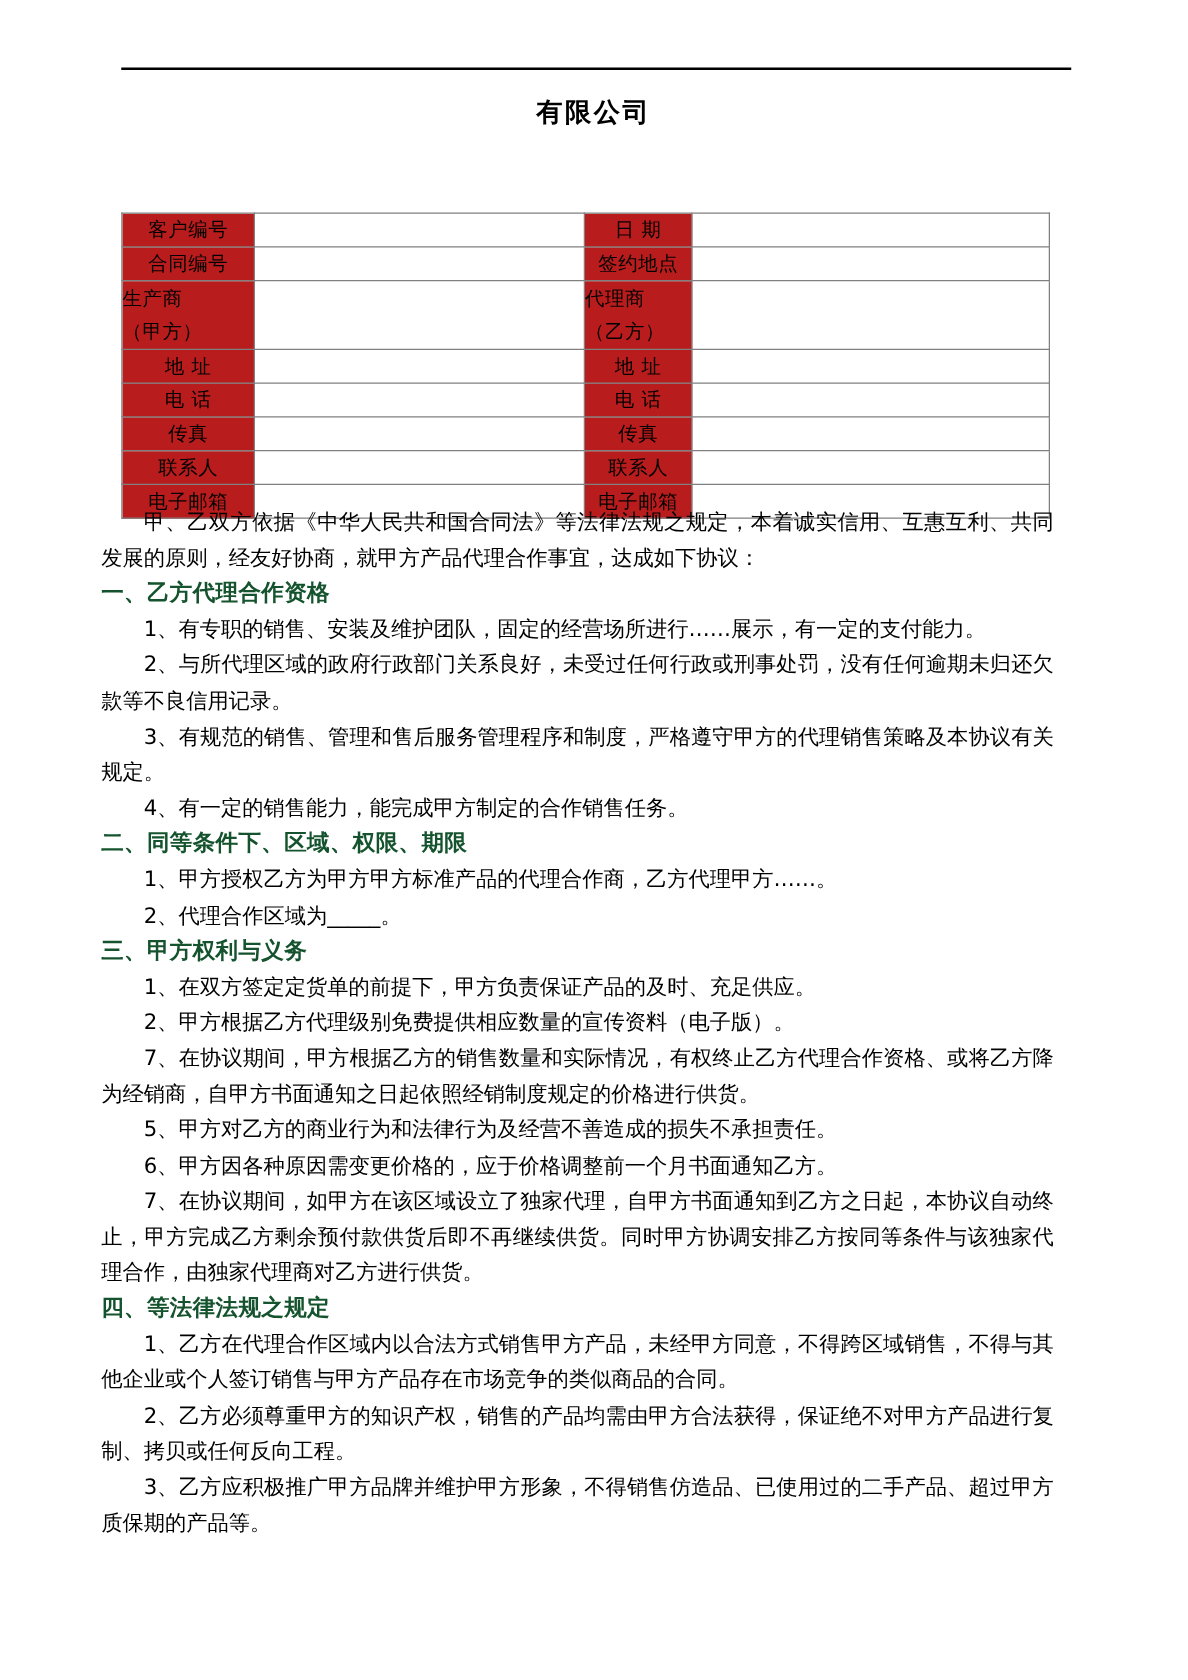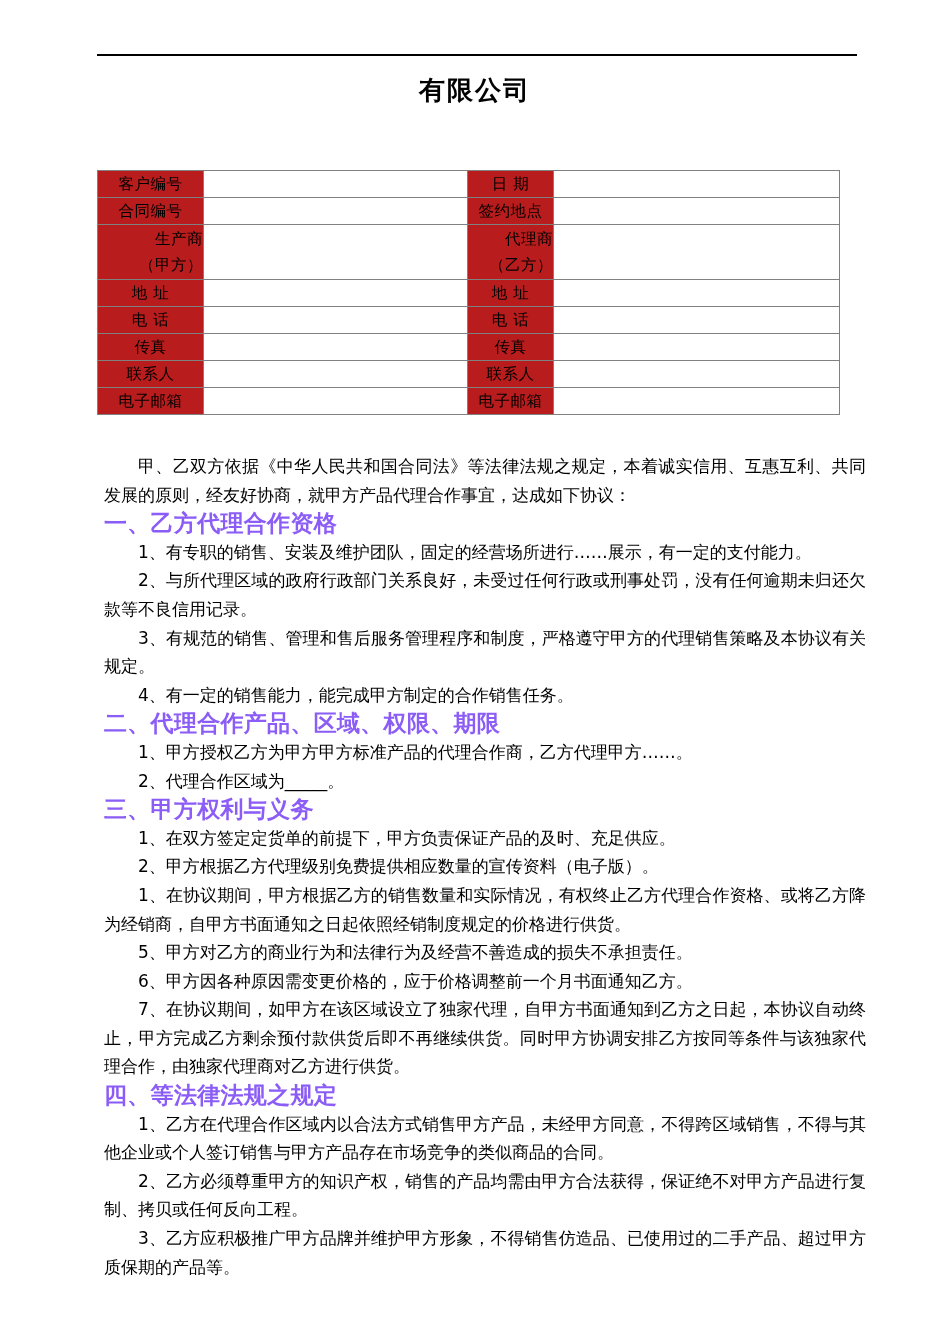--- a/index.html
+++ b/index.html
@@ -31,21 +31,21 @@
   }
   .title-block {
     position: absolute;
     left: 0;
     top: 74px;
     width: 950px;
     text-align: center;
   }
   .title-line {
     font-family: "DejaVu Sans", "Liberation Sans", sans-serif;
-    font-size: 26px;
+    font-size: 21px;
     font-weight: 700;
     line-height: 33px;
     letter-spacing: 2px;
     color: #000;
   }
   
   .info-table {
     position: absolute;
     left: 97px;
     top: 170px;
@@ -70,52 +70,51 @@
   }
   .info-table td.val {
     background: #ffffff;
   }
   .info-table td.tall {
     height: 54px;
     line-height: 26px;
   }
   .info-table td.tall .two-line {
     display: block;
-    text-align: right;
+    text-align: left;
   }
   .col-l1 { width: 106px; }
   .col-v1 { width: 264px; }
   .col-l2 { width: 86px; }
   .col-v2 { width: 286px; }
 
   
   .body-text {
     position: absolute;
-    left: 104px;
+    left: 81px;
     top: 404px;
     width: 762px;
-    margin-top: 48px;
   }
   .p {
     font-size: 17px;
     line-height: 28.6px;
     text-align: justify;
     text-justify: inter-ideograph;
     margin: 0;
     color: #000;
   }
   .p.indent {
     text-indent: 34px;
   }
   .h {
-    font-size: 23px;
+    font-size: 18px;
     line-height: 28.6px;
     font-weight: 700;
     margin: 0;
-    color: #8b5cf6;
+    color: #14532d;
     letter-spacing: 0.3px;
   }
 </style>
 </head>
 <body>
 
 <div class="page">
 
   <div class="header-rule"></div>
 
@@ -191,28 +190,28 @@
   <div class="body-text">
 
     <p class="p indent">甲、乙双方依据《中华人民共和国合同法》等法律法规之规定，本着诚实信用、互惠互利、共同发展的原则，经友好协商，就甲方产品代理合作事宜，达成如下协议：</p>
 
     <p class="h">一、乙方代理合作资格</p>
     <p class="p indent">1、有专职的销售、安装及维护团队，固定的经营场所进行……展示，有一定的支付能力。</p>
     <p class="p indent">2、与所代理区域的政府行政部门关系良好，未受过任何行政或刑事处罚，没有任何逾期未归还欠款等不良信用记录。</p>
     <p class="p indent">3、有规范的销售、管理和售后服务管理程序和制度，严格遵守甲方的代理销售策略及本协议有关规定。</p>
     <p class="p indent">4、有一定的销售能力，能完成甲方制定的合作销售任务。</p>
 
-    <p class="h">二、代理合作产品、区域、权限、期限</p>
+    <p class="h">二、同等条件下、区域、权限、期限</p>
     <p class="p indent">1、甲方授权乙方为甲方甲方标准产品的代理合作商，乙方代理甲方……。</p>
     <p class="p indent">2、代理合作区域为_____。</p>
 
     <p class="h">三、甲方权利与义务</p>
     <p class="p indent">1、在双方签定定货单的前提下，甲方负责保证产品的及时、充足供应。</p>
     <p class="p indent">2、甲方根据乙方代理级别免费提供相应数量的宣传资料（电子版）。</p>
-    <p class="p indent">1、在协议期间，甲方根据乙方的销售数量和实际情况，有权终止乙方代理合作资格、或将乙方降为经销商，自甲方书面通知之日起依照经销制度规定的价格进行供货。</p>
+    <p class="p indent">7、在协议期间，甲方根据乙方的销售数量和实际情况，有权终止乙方代理合作资格、或将乙方降为经销商，自甲方书面通知之日起依照经销制度规定的价格进行供货。</p>
     <p class="p indent">5、甲方对乙方的商业行为和法律行为及经营不善造成的损失不承担责任。</p>
     <p class="p indent">6、甲方因各种原因需变更价格的，应于价格调整前一个月书面通知乙方。</p>
     <p class="p indent">7、在协议期间，如甲方在该区域设立了独家代理，自甲方书面通知到乙方之日起，本协议自动终止，甲方完成乙方剩余预付款供货后即不再继续供货。同时甲方协调安排乙方按同等条件与该独家代理合作，由独家代理商对乙方进行供货。</p>
 
     <p class="h">四、等法律法规之规定</p>
     <p class="p indent">1、乙方在代理合作区域内以合法方式销售甲方产品，未经甲方同意，不得跨区域销售，不得与其他企业或个人签订销售与甲方产品存在市场竞争的类似商品的合同。</p>
     <p class="p indent">2、乙方必须尊重甲方的知识产权，销售的产品均需由甲方合法获得，保证绝不对甲方产品进行复制、拷贝或任何反向工程。</p>
     <p class="p indent">3、乙方应积极推广甲方品牌并维护甲方形象，不得销售仿造品、已使用过的二手产品、超过甲方质保期的产品等。</p>
 
   </div>

